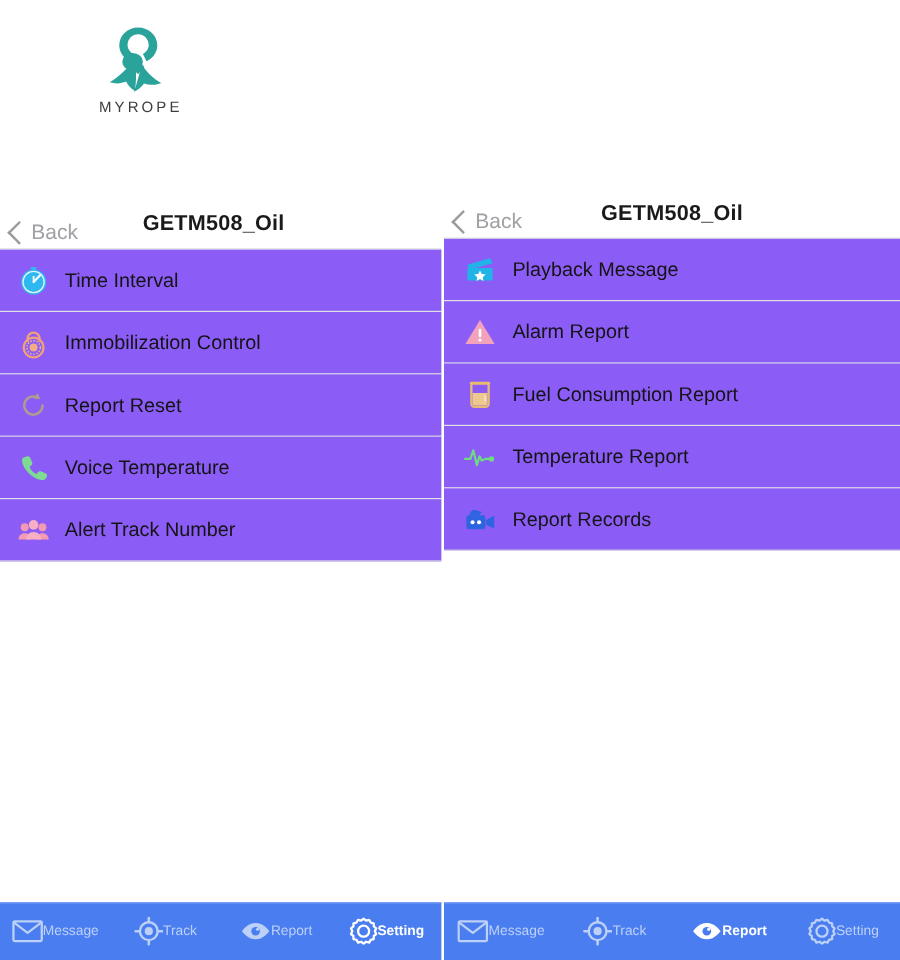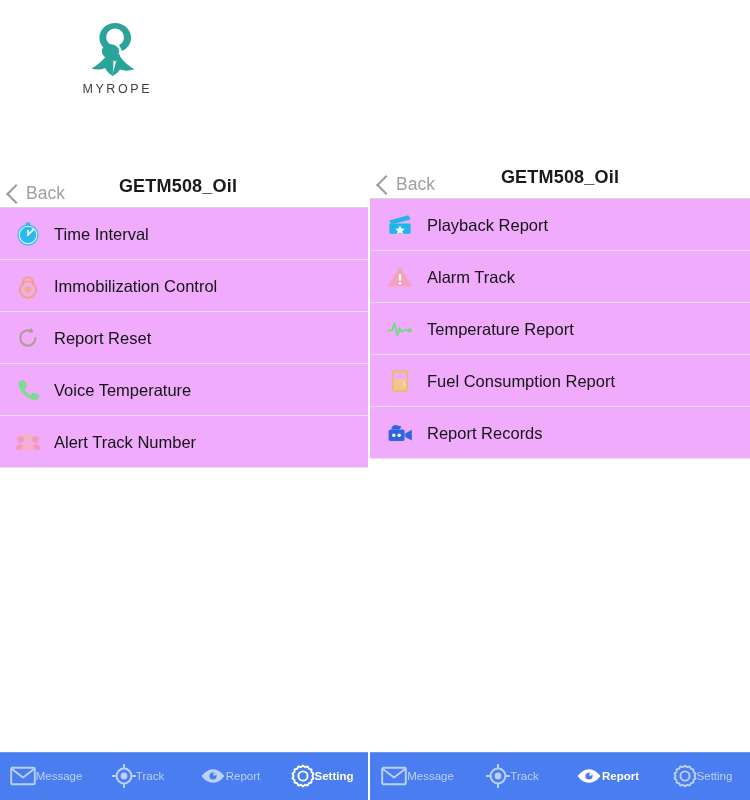--- a/index.html
+++ b/index.html
@@ -115,21 +115,21 @@
     position: absolute;
     left: 0;
     width: 100%;
     background: #ffffff;
   }
   .list-row {
     position: relative;
     height: 52px;
     display: flex;
     align-items: center;
-    background: #f0abfc;
+    background: #8b5cf6;
     cursor: pointer;
     text-align: right;
   }
   .list-row::after {
     content: "";
     position: absolute;
     left: 0;
     right: 0;
     bottom: 0;
     height: 1px;
@@ -358,54 +358,54 @@
     <div class="list" style="top:199px;">
 
       <div class="list-row">
         <span class="row-icon">
           <svg width="28" height="28" viewBox="0 0 28 28">
             <path d="M3.4 9.6 L22.4 4.2 L24.6 8.4 L5.2 13.6z" fill="#21b4e8"></path>
             <rect x="3.4" y="12.4" width="21.2" height="10.4" rx="1.2" fill="#21b4e8"></rect>
             <path d="M14 14.4 l1.5 3 3.2.4 -2.4 2.2 .6 3.2 -2.9-1.6 -2.9 1.6 .6-3.2 -2.4-2.2 3.2-.4z" fill="#ffffff"></path>
           </svg>
         </span>
-        <span class="row-label">Playback Report</span>
+        <span class="row-label">Playback Message</span>
       </div>
 
       <div class="list-row">
         <span class="row-icon">
           <svg width="28" height="28" viewBox="0 0 28 28">
             <path d="M14 3.6 L26.2 23.6 H1.8z" fill="#f2a3bb"></path>
             <rect x="12.9" y="11" width="2.2" height="7" rx="1.1" fill="#ffffff"></rect>
             <circle cx="14" cy="20.3" r="1.3" fill="#ffffff"></circle>
           </svg>
         </span>
-        <span class="row-label">Alarm Track</span>
-      </div>
-
-      <div class="list-row">
-        <span class="row-icon">
-          <svg width="28" height="28" viewBox="0 0 28 28">
-            <path d="M1.6 15.4 H6 L8.4 8.2 L11.4 20.6 L13.6 13.2 L15.4 16.8 L18.6 15.4 H22" fill="none" stroke="#6edd82" stroke-width="1.8" stroke-linecap="round" stroke-linejoin="round"></path>
-            <circle cx="23.6" cy="15.4" r="2.2" fill="#6edd82"></circle>
-          </svg>
-        </span>
-        <span class="row-label">Temperature Report</span>
+        <span class="row-label">Alarm Report</span>
       </div>
 
       <div class="list-row">
         <span class="row-icon">
           <svg width="28" height="28" viewBox="0 0 28 28">
             <path d="M6.8 4.4 h14.4 v17 a2.6 2.6 0 0 1 -2.6 2.6 H9.4 a2.6 2.6 0 0 1 -2.6 -2.6z" fill="none" stroke="#e8bb72" stroke-width="1.9"></path>
             <path d="M7.8 12.6 h12.4 v8.6 a1.8 1.8 0 0 1 -1.8 1.8 H9.6 a1.8 1.8 0 0 1 -1.8 -1.8z" fill="#edc88f"></path>
             <rect x="5.6" y="3.2" width="16.8" height="2.3" rx="1.1" fill="#e8bb72"></rect>
             <rect x="17.4" y="14.6" width="1.4" height="5" rx="0.7" fill="#f6e3c4"></rect>
           </svg>
         </span>
         <span class="row-label">Fuel Consumption Report</span>
+      </div>
+
+      <div class="list-row">
+        <span class="row-icon">
+          <svg width="28" height="28" viewBox="0 0 28 28">
+            <path d="M1.6 15.4 H6 L8.4 8.2 L11.4 20.6 L13.6 13.2 L15.4 16.8 L18.6 15.4 H22" fill="none" stroke="#6edd82" stroke-width="1.8" stroke-linecap="round" stroke-linejoin="round"></path>
+            <circle cx="23.6" cy="15.4" r="2.2" fill="#6edd82"></circle>
+          </svg>
+        </span>
+        <span class="row-label">Temperature Report</span>
       </div>
 
       <div class="list-row">
         <span class="row-icon">
           <svg width="28" height="28" viewBox="0 0 28 28">
             <rect x="2.6" y="10.4" width="16" height="11.6" rx="2" fill="#2f64e0"></rect>
             <path d="M19.2 14.4 L25.8 10.8 V21.6 L19.2 18z" fill="#2f64e0"></path>
             <path d="M5.4 10.4 C5.4 7.2 8 5.4 10.8 6.2 L15.4 7.6 13.6 10.4z" fill="#2f64e0"></path>
             <circle cx="7.8" cy="16.2" r="1.7" fill="#ffffff"></circle>
             <circle cx="13.2" cy="16.2" r="1.7" fill="#ffffff"></circle>

